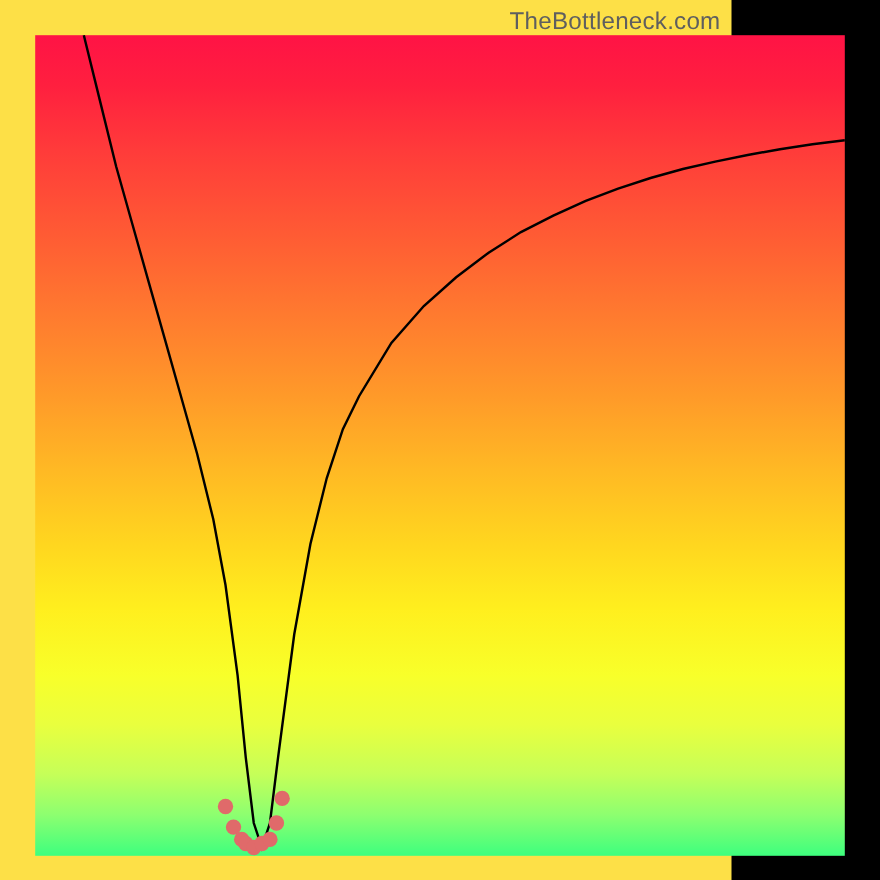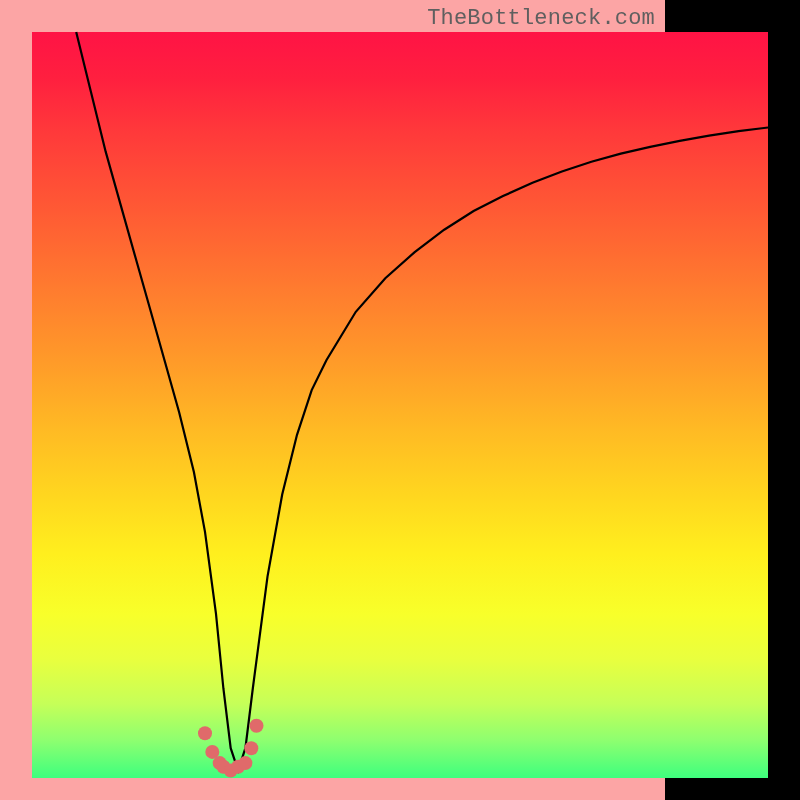--- a/index.html
+++ b/index.html
@@ -10,22 +10,21 @@
     overflow: hidden;
     background: #000;
     font-family: Arial, Helvetica, sans-serif;
   }
   .frame {
     position: absolute;
     top: 0;
     left: 0;
     width: 665px;
     height: 800px;
-    background: #fca5a5;
-    font-family: Liberation Mono, monospace;
+    background: #fde047;
   }
   .plot {
     position: absolute;
     left: 32px;
     top: 32px;
     width: 736px;
     height: 746px;
     
     background: linear-gradient(to bottom,
       #ff1345 0%,

